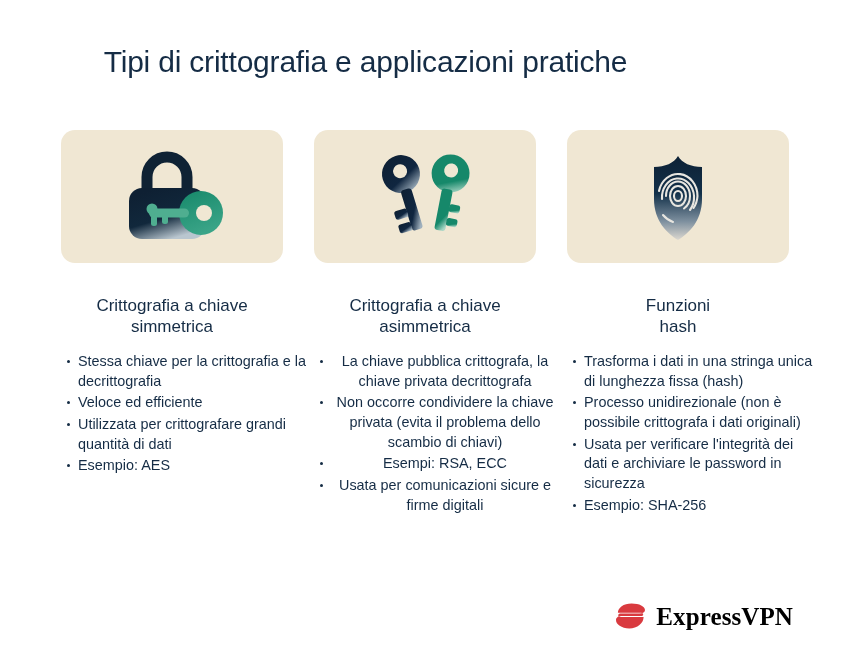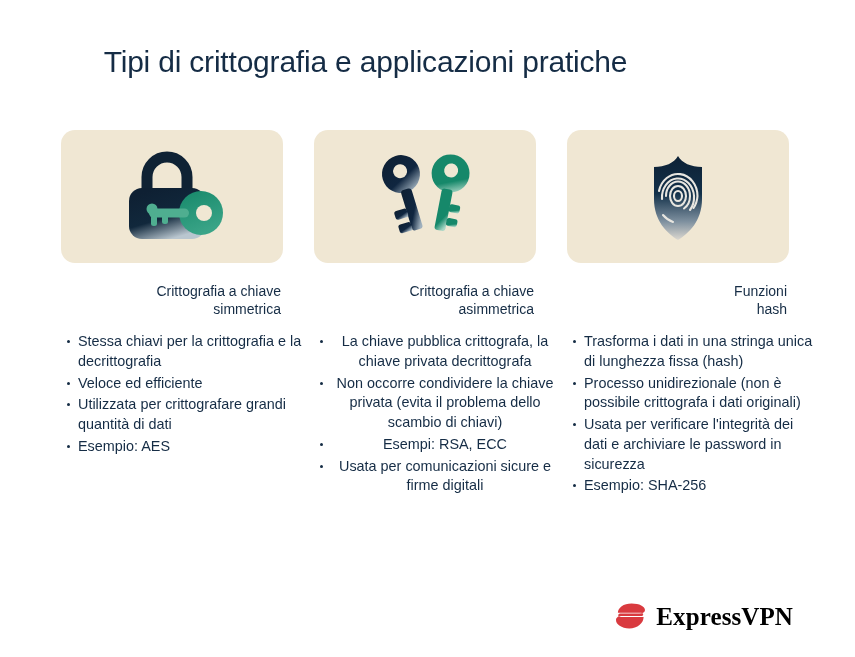--- a/index.html
+++ b/index.html
@@ -60,23 +60,23 @@
     background: #f0e7d3;
     border-radius: 14px;
     display: flex;
     align-items: center;
     justify-content: center;
     box-sizing: border-box;
   }
   .icon-card svg { display: block; }
 
   .col-heading {
-    margin-top: 20px;
-    text-align: right;
-    font-size: 14px;
+    margin-top: 32px;
+    text-align: center;
+    font-size: 17px;
     line-height: 1.26;
     font-weight: 400;
     color: #152c45;
     padding: 0 2px;
   }
 
   .bullets {
     margin: 14px 0 0 0;
     padding: 0;
     list-style: none;
@@ -163,21 +163,21 @@
           <rect x="38" y="68" width="6" height="11" rx="2.5" fill="#4fae90"></rect>
           <rect x="49" y="68" width="6" height="9" rx="2.5" fill="#4fae90"></rect>
           <circle cx="39" cy="62" r="5.5" fill="#4fae90"></circle>
         </svg>
       </div>
       <div class="col-heading">
         <span>Crittografia a chiave</span><br>
         <span>simmetrica</span>
       </div>
       <ul class="bullets">
-        <li>Stessa chiavi per la crittografia e la decrittografia</li>
+        <li>Stessa chiave per la crittografia e la decrittografia</li>
         <li>Veloce ed efficiente</li>
         <li>Utilizzata per crittografare grandi quantità di dati</li>
         <li>Esempio: AES</li>
       </ul>
     </div>
 
     <div class="column col-2">
       <div class="icon-card">
         <svg width="118" height="100" viewBox="0 0 118 100">
           <defs>

